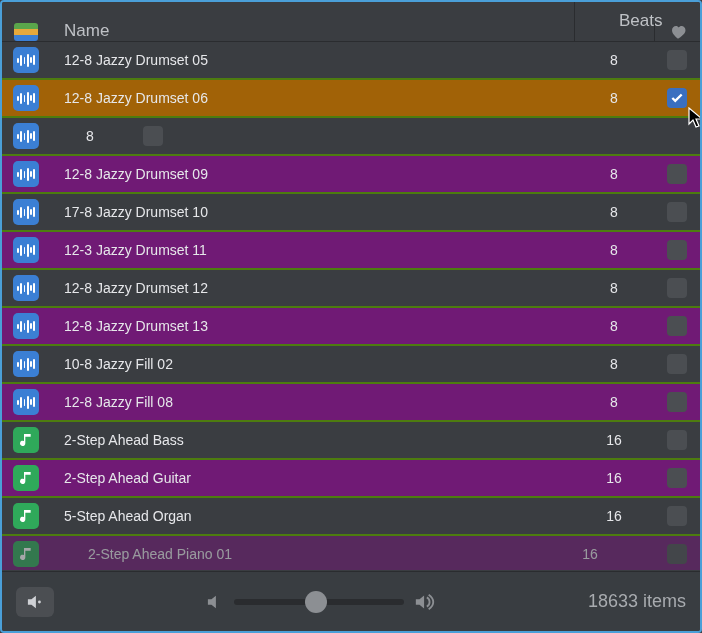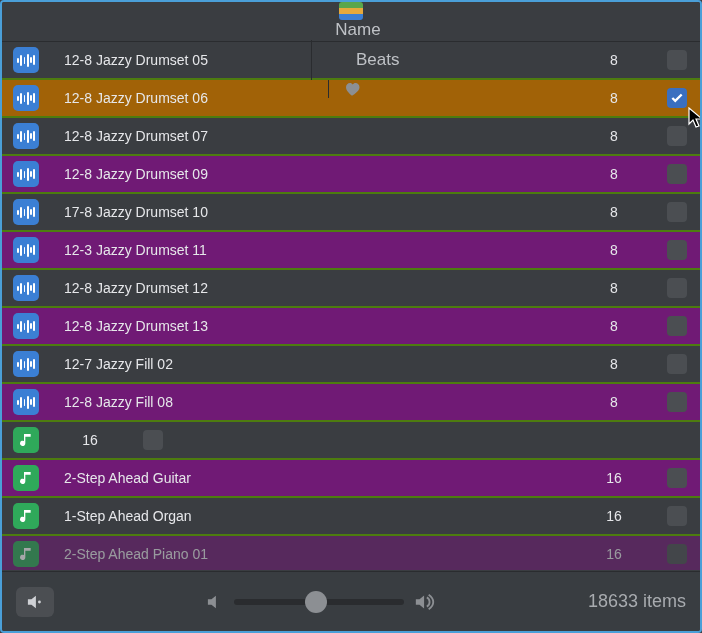--- a/index.html
+++ b/index.html
@@ -8,28 +8,27 @@
     background: #3a3d41;
     width: 702px;
     height: 633px;
     overflow: hidden;
     position: relative;
     border: 2px solid #4a9fd8;
     border-radius: 4px;
   }
   .header {
     display: flex;
-    align-items: center;
+    align-items: flex-end;
     height: 40px;
     background: #3a3d41;
     border-bottom: 1px solid #2a2c2f;
     color: #bfc2c6;
     font-size: 17px;
     position: relative;
-    flex-direction: column;
   }
   .header .col-type { width: 48px; display:flex; align-items:center; justify-content:center; }
   .header .col-name { flex: 1; padding-left: 14px; }
   .header .col-beats { width: 80px; text-align: center; border-left: 1px solid #2a2c2f; line-height:40px;padding-left:44px; }
   .header .col-fav { width: 46px; display:flex; align-items:center; justify-content:center; border-left: 1px solid #2a2c2f; }
   .type-header-icon {
     width: 24px; height: 18px; border-radius: 3px;
     background: linear-gradient(#5aa64b 0 33.3%, #e6a93c 33.3% 66.6%, #3b7fd4 66.6% 100%);
   }
   .list {
@@ -96,21 +95,21 @@
   .vol-thumb {
     position:absolute; top:50%; left:48%; transform:translate(-50%,-50%);
     width:22px; height:22px; border-radius:50%; background:#8c8f93;
   }
   .items-count { margin-left:auto; }
   .cursor {
     position:absolute;
     left: 686px; top: 105px;
     pointer-events:none;
   }
-  .row:last-child { opacity: 0.55; }
+  .row:last-child { opacity: 0.55; gap: 24px; }
   svg { display:block; }
 </style>
 </head>
 <body>
 
 <div class="header">
   <div class="col-type">
     <div class="type-header-icon"></div>
   </div>
   <div class="col-name">Name</div>
@@ -171,21 +170,20 @@
           <div class="wave">
             <span></span>
             <span></span>
             <span></span>
             <span></span>
             <span></span>
             <span></span>
           </div>
         </div>
       </div>
-      <div class="col-name">12-8 Jazzy Drumset 07</div>
       <div class="col-beats">8</div>
       <div class="col-fav">
         <div class="fav-box"></div>
       </div>
     </div>
     <div class="row alt">
       <div class="col-type">
         <div class="loop-icon audio">
           <div class="wave">
             <span></span>
@@ -285,21 +283,21 @@
           <div class="wave">
             <span></span>
             <span></span>
             <span></span>
             <span></span>
             <span></span>
             <span></span>
           </div>
         </div>
       </div>
-      <div class="col-name">12-7 Jazzy Fill 02</div>
+      <div class="col-name">10-8 Jazzy Fill 02</div>
       <div class="col-beats">8</div>
       <div class="col-fav">
         <div class="fav-box"></div>
       </div>
     </div>
     <div class="row alt">
       <div class="col-type">
         <div class="loop-icon audio">
           <div class="wave">
             <span></span>
@@ -318,20 +316,21 @@
       </div>
     </div>
     <div class="row">
       <div class="col-type">
         <div class="loop-icon midi">
           <svg width="16" height="16" viewBox="0 0 24 24" fill="#fff">
             <path d="M9 3v10.6A4 4 0 1 0 11 17V7h8V3z"></path>
           </svg>
         </div>
       </div>
+      <div class="col-name">2-Step Ahead Bass</div>
       <div class="col-beats">16</div>
       <div class="col-fav">
         <div class="fav-box"></div>
       </div>
     </div>
     <div class="row alt">
       <div class="col-type">
         <div class="loop-icon midi">
           <svg width="16" height="16" viewBox="0 0 24 24" fill="#fff">
             <path d="M9 3v10.6A4 4 0 1 0 11 17V7h8V3z"></path>
@@ -345,21 +344,21 @@
       </div>
     </div>
     <div class="row">
       <div class="col-type">
         <div class="loop-icon midi">
           <svg width="16" height="16" viewBox="0 0 24 24" fill="#fff">
             <path d="M9 3v10.6A4 4 0 1 0 11 17V7h8V3z"></path>
           </svg>
         </div>
       </div>
-      <div class="col-name">1-Step Ahead Organ</div>
+      <div class="col-name">5-Step Ahead Organ</div>
       <div class="col-beats">16</div>
       <div class="col-fav">
         <div class="fav-box"></div>
       </div>
     </div>
     <div class="row alt">
       <div class="col-type">
         <div class="loop-icon midi">
           <svg width="16" height="16" viewBox="0 0 24 24" fill="#fff">
             <path d="M9 3v10.6A4 4 0 1 0 11 17V7h8V3z"></path>

